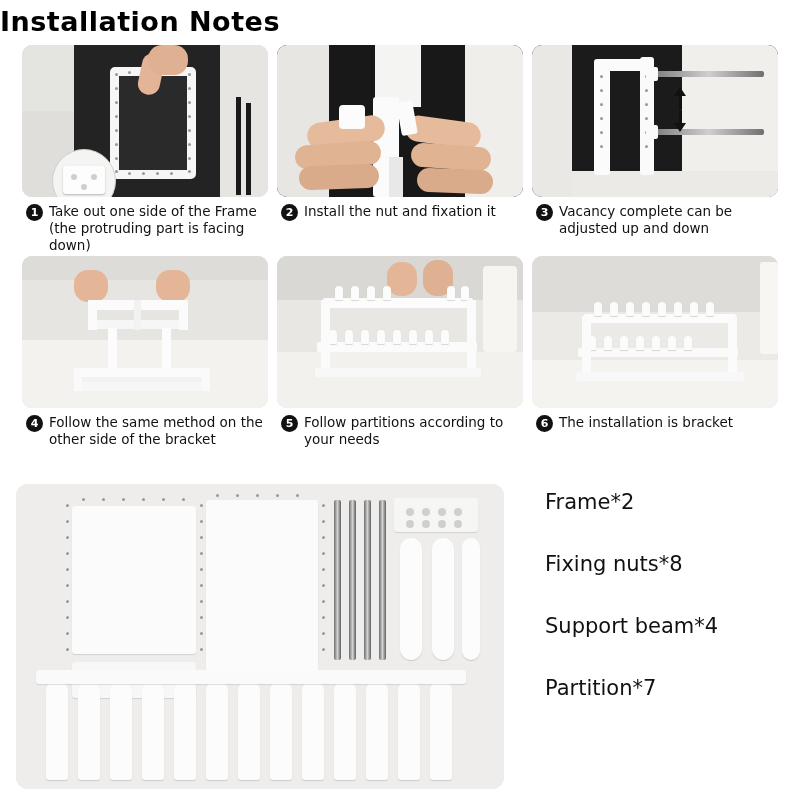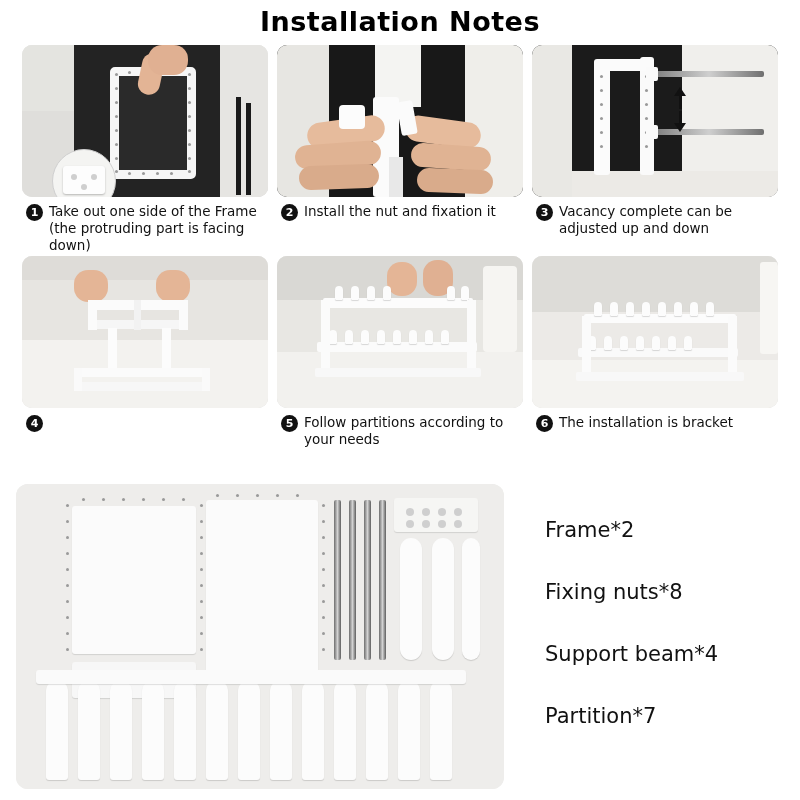--- a/index.html
+++ b/index.html
@@ -10,21 +10,21 @@
     width: 800px;
     height: 800px;
     background: #ffffff;
     font-family: "DejaVu Sans", sans-serif;
     color: #111111;
     overflow: hidden;
     position: relative;
   }
 
   .page-title {
-    text-align: center;
+    text-align: left;
     font-size: 27px;
     font-weight: 700;
     letter-spacing: 0.5px;
     padding-top: 6px;
     color: #000;
     font-family: "DejaVu Sans", sans-serif;
   }
 
   .steps-grid {
     display: grid;
@@ -144,21 +144,21 @@
   .tray {
     position: absolute; inset: 0;
     background: #eeedeb;
   }
   .part { position: absolute; background: #fbfbfb; border-radius: 3px; box-shadow: 0 1px 1px rgba(0,0,0,.12); }
   .rod { position: absolute; background: linear-gradient(90deg,#7e7e7e,#cfcfcf,#6f6f6f); border-radius: 2px; }
   .partition { position: absolute; background: #fcfcfc; border-radius: 7px 7px 2px 2px; box-shadow: 0 1px 1px rgba(0,0,0,.15); }
 
   .parts-list {
     position: absolute;
-    left: 545px; top: 520px;
+    left: 545px; top: 492px;
     width: 250px;
   }
   .parts-list div {
     font-size: 21px;
     line-height: 1;
     color: #111;
     margin-bottom: 41px;
     font-family: "DejaVu Sans", sans-serif;
   }
 </style>
@@ -311,20 +311,21 @@
         <div class="bg" style="left:140px;top:72px;width:9px;height:48px;background:#fcfcfc;"></div>
 
         <div class="bg" style="left:58px;top:112px;width:124px;height:9px;background:#fbfbfb;border-radius:2px;"></div>
         <div class="bg" style="left:52px;top:126px;width:136px;height:9px;background:#f7f7f7;border-radius:2px;"></div>
         <div class="bg" style="left:52px;top:112px;width:8px;height:23px;background:#fafafa;"></div>
         <div class="bg" style="left:180px;top:112px;width:8px;height:23px;background:#fafafa;"></div>
       </div>
     </div>
     <div class="caption">
       <span class="bullet">4</span>
+      <span class="caption-text">Follow the same method on the other side of the bracket</span>
     </div>
   </div>
 
   <div class="step">
     <div class="photo">
       <div class="scene">
         <div class="bg" style="left:0;top:0;width:246px;height:152px;background:#e8e7e3;"></div>
         <div class="bg" style="left:0;top:0;width:246px;height:44px;background:#d9d8d4;"></div>
         <div class="bg" style="left:0;top:96px;width:246px;height:56px;background:#f2f1ee;"></div>
         <div class="bg" style="left:206px;top:10px;width:34px;height:86px;background:#f6f5f2;border-radius:4px;"></div>

